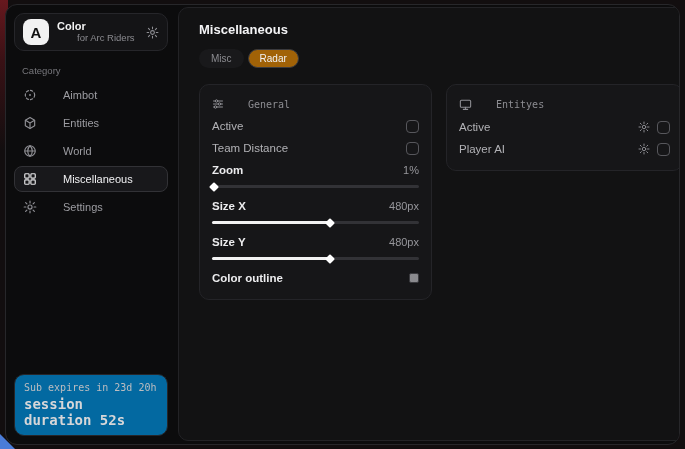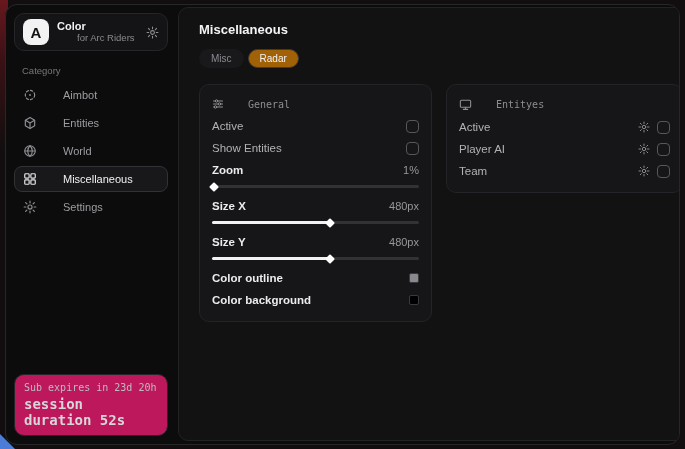--- a/index.html
+++ b/index.html
@@ -45,21 +45,21 @@
     height:26px; margin:2px 0; padding:0 8px; border-radius:8px;
     display:flex; align-items:center; gap:26px;
     font-size:11px; color:#9d9da2; border:1px solid transparent; cursor:default;
   }
   .nav-item.active {
     background:#18181b; border-color:#323236; color:#f0f0f2;
   }
   .nav-item.active .icon { color:#e8e8ea; }
   .sub-card {
     position:absolute; left:8px; right:8px; bottom:8px;
-    background:#be185d; border:1px solid #26262a; border-radius:10px;
+    background:#0369a1; border:1px solid #26262a; border-radius:10px;
     padding:7px 9px;
   }
   .sub-line1 { font-family:"DejaVu Sans Mono", monospace; font-size:10px; color:#bdbdc0; }
   .sub-line2 { font-family:"DejaVu Sans Mono", monospace; font-size:14px; font-weight:700; color:#d6d6d8; margin-top:3px; }
   
   .main {
     flex:1; margin:2px 3px 3px 2px;
     background:#121213; border:1px solid #232326; border-radius:10px;
     padding:14px 20px; position:relative;
   }
@@ -208,21 +208,21 @@
           </span>
           <span>General</span>
         </div>
 
         <div class="row">
           <span class="lbl-dim">Active</span>
           <div class="checkbox"></div>
         </div>
 
         <div class="row">
-          <span class="lbl-dim">Show Entities</span>
+          <span class="lbl-dim">Team Distance</span>
           <div class="checkbox"></div>
         </div>
 
         <div class="row">
           <span class="lbl-strong">Zoom</span>
           <span class="val">1%</span>
         </div>
         <div class="slider">
           <div class="fill" style="width: 1%;"></div>
           <div class="thumb" style="left: 1%;"></div>
@@ -244,24 +244,20 @@
         <div class="slider">
           <div class="fill" style="width: 57%;"></div>
           <div class="thumb" style="left: 57%;"></div>
         </div>
 
         <div class="row">
           <span class="lbl-strong">Color outline</span>
           <div class="swatch" style="background-color: rgb(138, 138, 142);"></div>
         </div>
 
-        <div class="row">
-          <span class="lbl-strong">Color background</span>
-          <div class="swatch" style="background-color: rgb(0, 0, 0);"></div>
-        </div>
       </div>
 
       <div class="panel entities">
         <div class="panel-header">
           <span class="icon">
             <svg width="13" height="13" viewBox="0 0 24 24" fill="none" stroke="currentColor" stroke-width="2" stroke-linecap="round" stroke-linejoin="round">
               <rect x="2.5" y="4" width="19" height="13" rx="2"></rect>
                 <path d="M8 21h8M12 17v4"></path>
             </svg>
           </span>
@@ -287,29 +283,17 @@
             <span class="icon gear-btn">
               <svg width="12" height="12" viewBox="0 0 24 24" fill="none" stroke="currentColor" stroke-width="2" stroke-linecap="round">
                 <circle cx="12" cy="12" r="3.5"></circle>
                   <path d="M12 2v3M12 19v3M2 12h3M19 12h3M4.5 4.5l2.2 2.2M17.3 17.3l2.2 2.2M19.5 4.5l-2.2 2.2M6.7 17.3l-2.2 2.2"></path>
               </svg>
             </span>
             <span class="checkbox"></span>
           </span>
         </div>
 
-        <div class="row">
-          <span class="lbl-dim">Team</span>
-          <span class="ent-right">
-            <span class="icon gear-btn">
-              <svg width="12" height="12" viewBox="0 0 24 24" fill="none" stroke="currentColor" stroke-width="2" stroke-linecap="round">
-                <circle cx="12" cy="12" r="3.5"></circle>
-                  <path d="M12 2v3M12 19v3M2 12h3M19 12h3M4.5 4.5l2.2 2.2M17.3 17.3l2.2 2.2M19.5 4.5l-2.2 2.2M6.7 17.3l-2.2 2.2"></path>
-              </svg>
-            </span>
-            <span class="checkbox"></span>
-          </span>
-        </div>
       </div>
 
     </div>
   </div>
 </div>
 
 </body></html>

